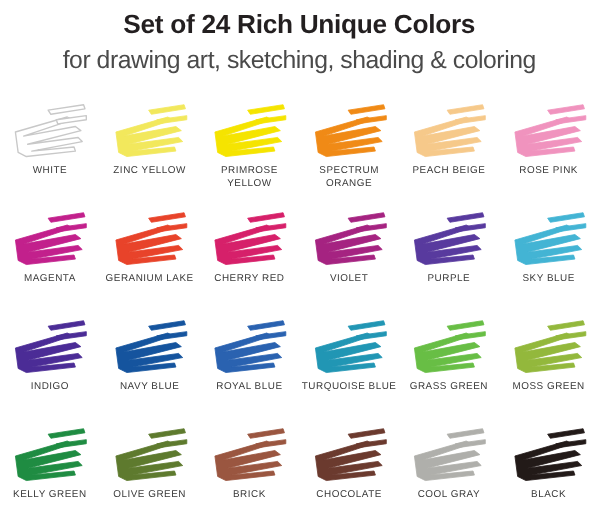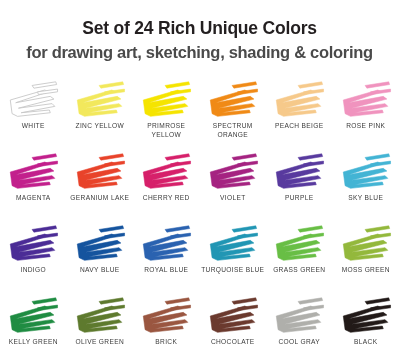--- a/index.html
+++ b/index.html
@@ -18,36 +18,36 @@
   }
   #page {
     position: relative;
     width: 399px;
     height: 349px;
     background: #ffffff;
   }
 
   
   .heading {
-    padding-top: 16px;
+    padding-top: 4px;
     text-align: center;
   }
   .title-main {
     display: block;
     font-size: 17.5px;
     font-weight: 700;
     letter-spacing: -0.2px;
     color: #231f20;
     line-height: 24px;
     white-space: nowrap;
   }
   .title-sub {
     display: block;
     font-size: 16.5px;
-    font-weight: 700;
+    font-weight: 400;
     letter-spacing: -0.3px;
     color: #4a4a4a;
     line-height: 24px;
     white-space: nowrap;
   }
 
   
   .grid {
     margin-top: 14px;
     display: grid;

